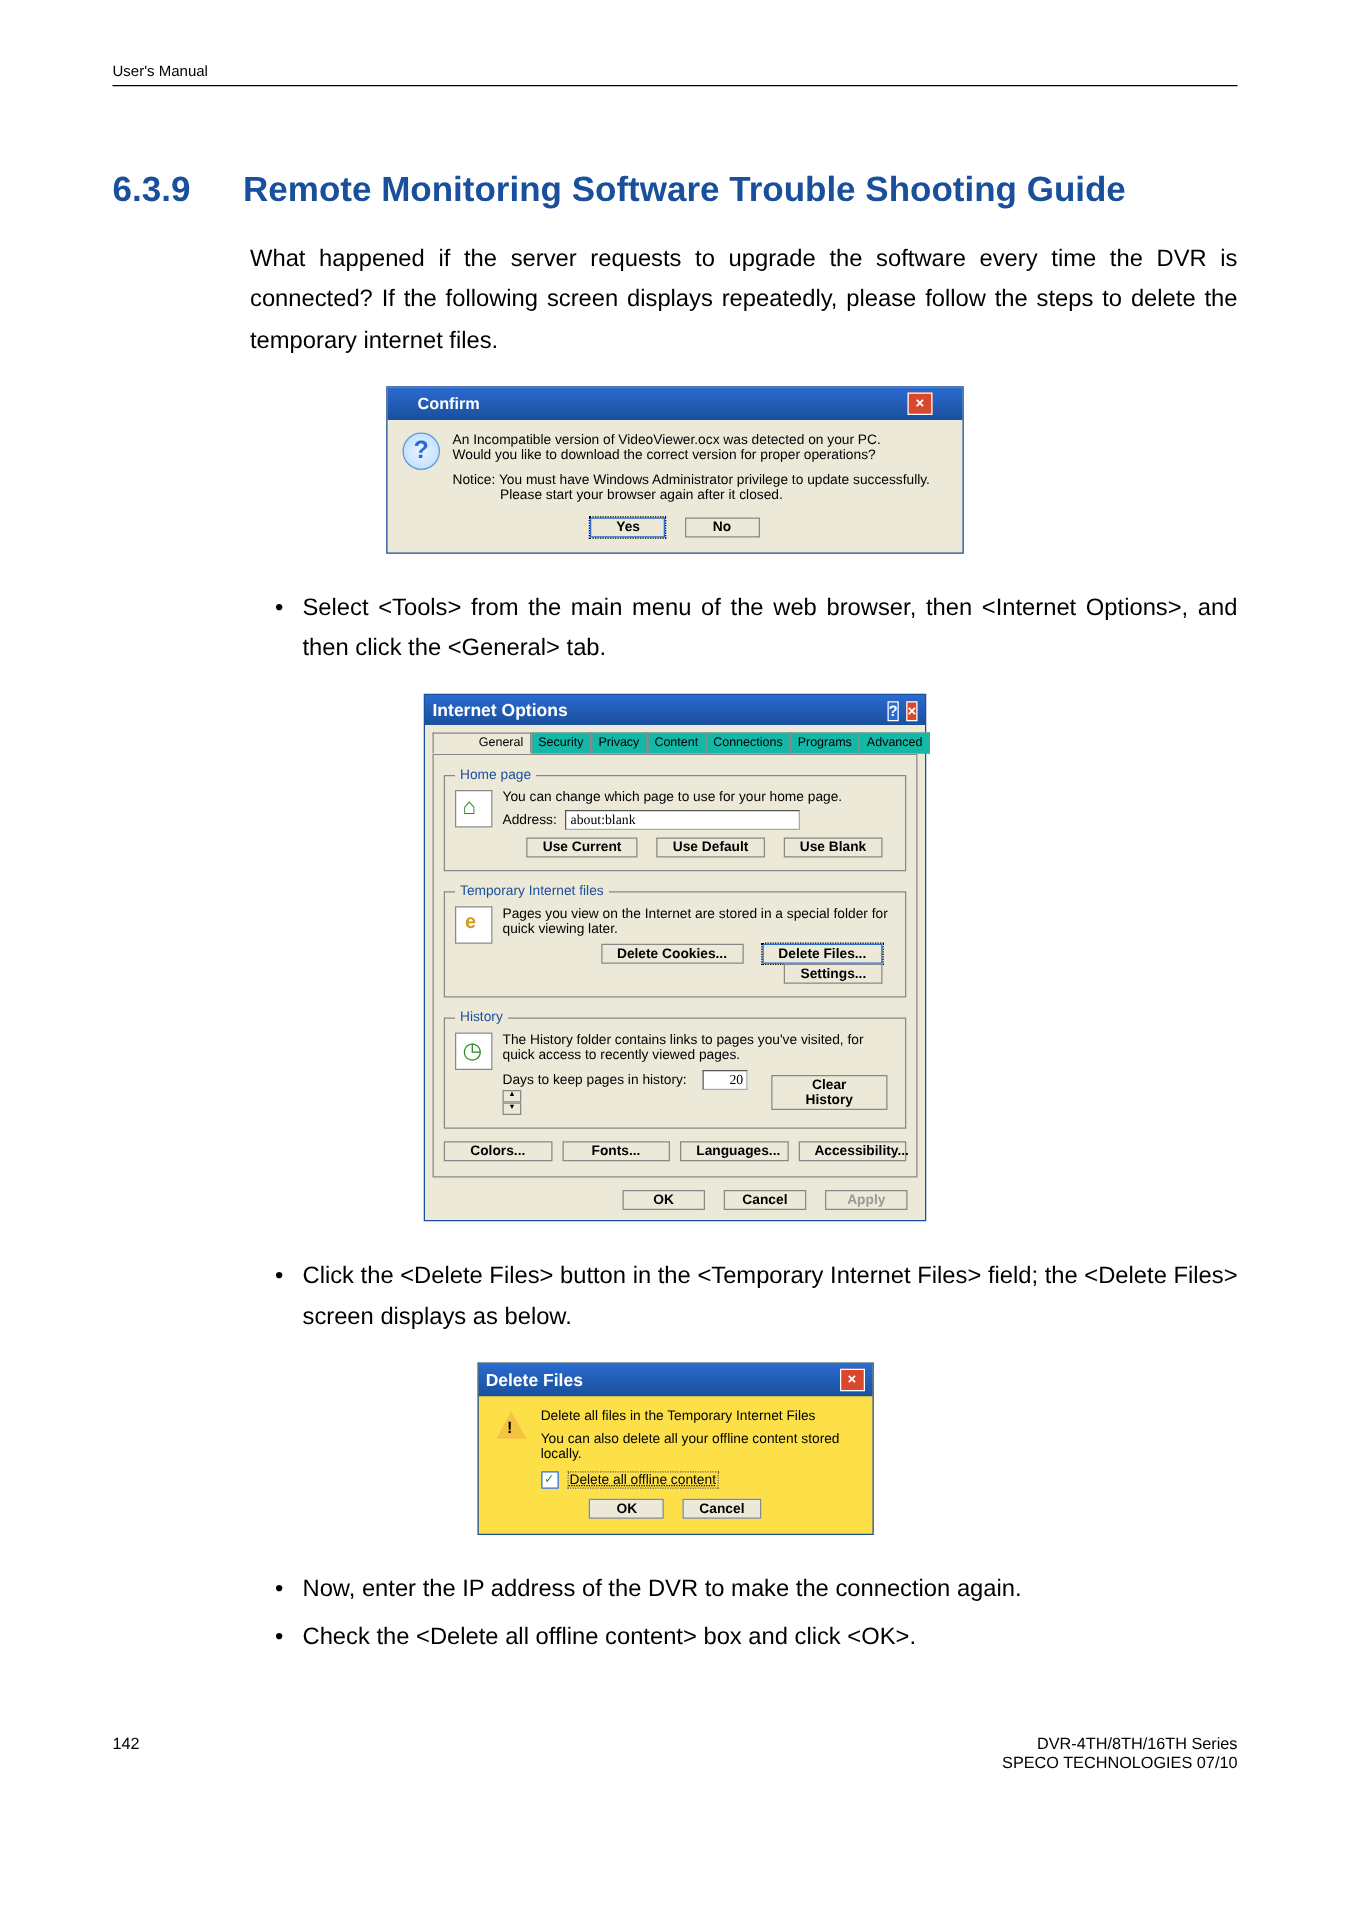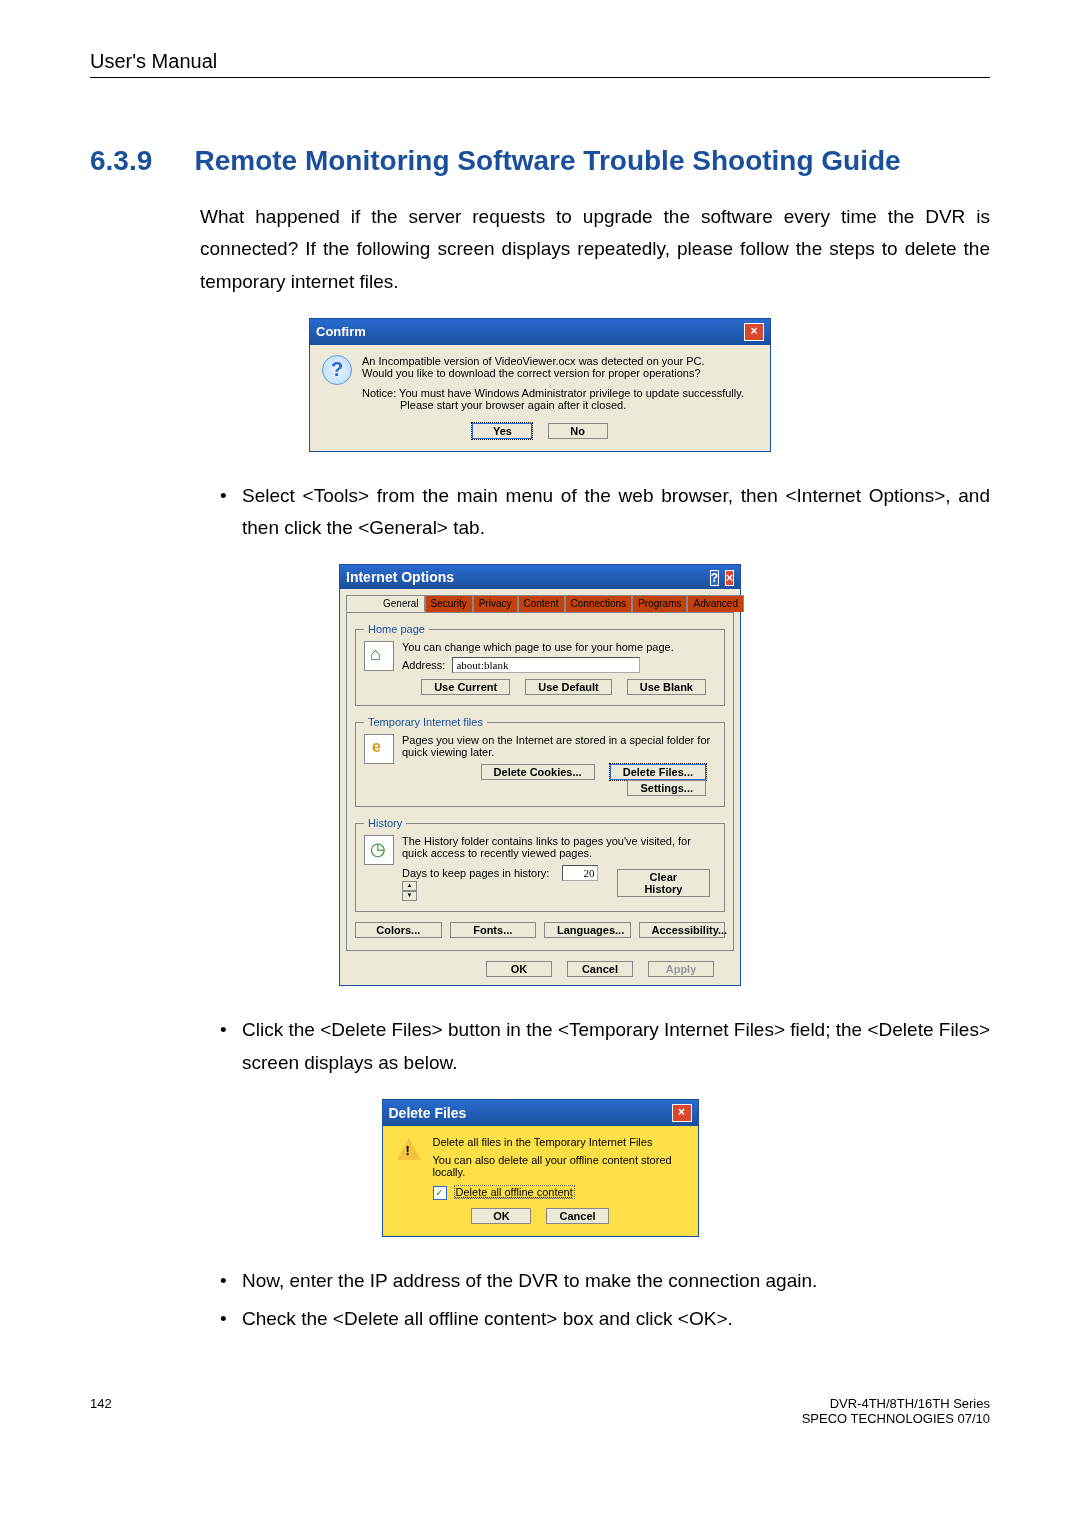--- a/index.html
+++ b/index.html
@@ -8,21 +8,21 @@
     background: #fff;
     font-family: Arial, Helvetica, sans-serif;
     color: #000;
     width: 1080px;
   }
   .page {
     padding: 50px 90px 50px 90px;
     box-sizing: border-box;
   }
   .header-line {
-    font-size: 20px;
+    font-size: 12px;
     margin-bottom: 4px;
   }
   hr.topline {
     border: none;
     border-top: 1.5px solid #000;
     margin: 0 0 40px 0;
   }
   .section-title {
     margin: 20px 0 24px 0;
   }
@@ -77,21 +77,21 @@
     background: #ece9d8;
     text-align: left;
     font-family: Tahoma, sans-serif;
     font-size: 11px;
   }
   .confirm-title {
     background: linear-gradient(#2a6bd0,#1a4f9c);
     color: #fff;
     font-weight: bold;
     font-size: 13px;
-    padding: 4px 6px;
+    padding: 4px 24px;
     display: flex;
     justify-content: space-between;
     align-items: center;
   }
   .close-btn {
     background: #d9472c;
     color: #fff;
     width: 18px;
     height: 16px;
     text-align: center;
@@ -172,21 +172,21 @@
     margin-right: 2px;
   }
   .tabs {
     display: flex;
     margin: 6px 6px 0 6px;
   }
   .tab {
     border: 1px solid #888;
     border-bottom: none;
     padding: 2px 5px;
-    background: #c2410c;
+    background: #14b8a6;
     font-size: 10px;
     position: relative;
   }
   .tab.active {
     background: #ece9d8;
     border-bottom: 1px solid #ece9d8;
     z-index: 2;
     padding-left: 36px;
   }
   .tab-content {
@@ -264,21 +264,21 @@
     justify-content: space-between;
     margin: 4px 0;
     padding: 0 0;
   }
   .bottom-row .win-btn {
     flex: 1;
     margin: 0;
   }
   .io-foot {
     text-align: right;
-    padding: 4px 20px 8px 0;
+    padding: 4px 8px 8px 0;
   }
   .io-foot .win-btn {
     min-width: 66px;
   }
   .num-input {
     width: 30px;
     border: 1px inset #aaa;
     text-align: right;
     padding: 1px 2px;
     font-family: Tahoma;

